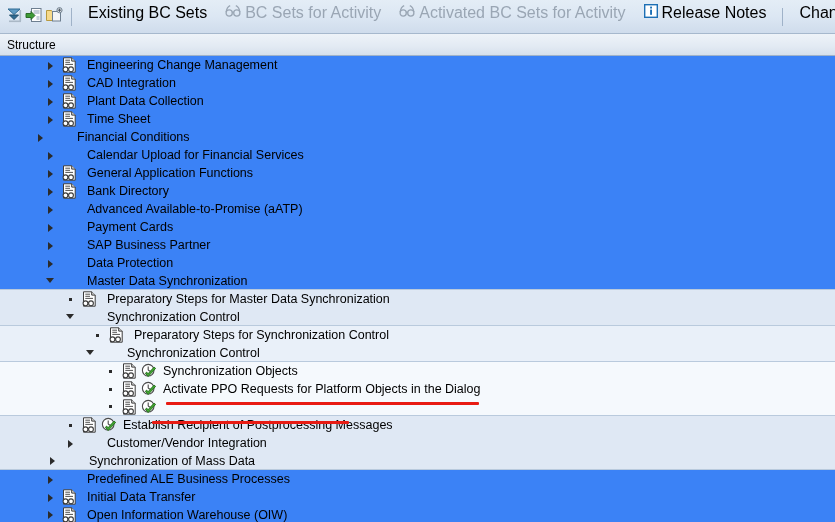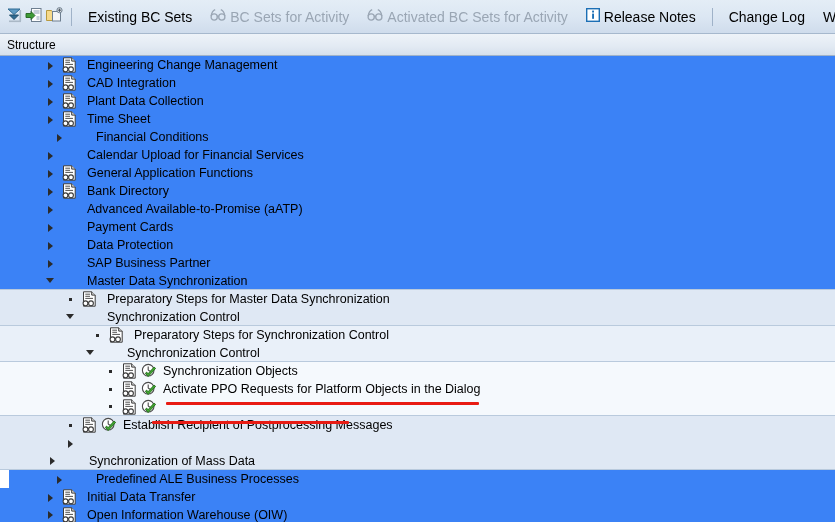--- a/index.html
+++ b/index.html
@@ -27,24 +27,24 @@
     display: flex; align-items: center; justify-content: center;
     margin: 0 1px;
   }
   .tb-sep {
     width: 1px; height: 18px;
     background: #9fb2c8;
     margin: 0 7px;
     flex: 0 0 auto;
   }
   .tb-item {
-    display: flex; align-items: center;
+    display: flex; 
     height: 26px;
     padding: 0 9px;
-    font-size: 14px;
+    font-size: 16px;
     color: #000000;
   }
   .tb-item.disabled { color: #9aa6b4; }
   .tb-item .tb-label { margin-left: 4px; }
   .tb-item .tb-label.nogap { margin-left: 0; }
 
   
   #structure-header {
     height: 22px;
     width: 835px;
@@ -285,21 +285,21 @@
           <line x1="3.3" y1="5.3" x2="8" y2="5.3" stroke="#3c3c3c" stroke-width="0.9"></line>
           <line x1="3.3" y1="7.4" x2="11" y2="7.4" stroke="#3c3c3c" stroke-width="0.9"></line>
           <circle cx="3.5" cy="12.3" r="2.4" fill="#ffffff" stroke="#3c3c3c" stroke-width="1.1"></circle>
           <circle cx="9" cy="12.3" r="2.4" fill="#ffffff" stroke="#3c3c3c" stroke-width="1.1"></circle>
           <line x1="5.9" y1="11.9" x2="6.6" y2="11.9" stroke="#3c3c3c" stroke-width="1.1"></line>
         </svg></span>
       <span style="display:inline-block;width:4px"></span>
       <span style="display:inline-block;width:6px"></span>
       <span class="row-label">Time Sheet</span>
     </div>
-    <div class="row lvl0 nb" style="padding-left: 54px;">
+    <div class="row lvl0 nb" style="padding-left: 35px;">
       <span class="twisty collapsed"></span>
       <span style="display:inline-block;width:6px"></span>
       <span class="icon-slot"></span>
       <span style="display:inline-block;width:4px"></span>
       <span style="display:inline-block;width:6px"></span>
       <span class="row-label">Financial Conditions</span>
     </div>
     <div class="row lvl0 nb" style="padding-left: 45px;">
       <span class="twisty collapsed"></span>
       <span style="display:inline-block;width:6px"></span>
@@ -357,29 +357,29 @@
       <span style="display:inline-block;width:4px"></span>
       <span style="display:inline-block;width:6px"></span>
       <span class="row-label">Payment Cards</span>
     </div>
     <div class="row lvl0 nb" style="padding-left: 45px;">
       <span class="twisty collapsed"></span>
       <span style="display:inline-block;width:6px"></span>
       <span class="icon-slot"></span>
       <span style="display:inline-block;width:4px"></span>
       <span style="display:inline-block;width:6px"></span>
+      <span class="row-label">SAP Business Partner</span>
+    </div>
+    <div class="row lvl0 nb" style="padding-left: 45px;">
+      <span class="twisty collapsed"></span>
+      <span style="display:inline-block;width:6px"></span>
+      <span class="icon-slot"></span>
+      <span style="display:inline-block;width:4px"></span>
+      <span style="display:inline-block;width:6px"></span>
       <span class="row-label">Data Protection</span>
-    </div>
-    <div class="row lvl0 nb" style="padding-left: 45px;">
-      <span class="twisty collapsed"></span>
-      <span style="display:inline-block;width:6px"></span>
-      <span class="icon-slot"></span>
-      <span style="display:inline-block;width:4px"></span>
-      <span style="display:inline-block;width:6px"></span>
-      <span class="row-label">SAP Business Partner</span>
     </div>
     <div class="row lvl0" style="padding-left: 45px;">
       <span class="twisty expanded"></span>
       <span style="display:inline-block;width:6px"></span>
       <span class="icon-slot"></span>
       <span style="display:inline-block;width:4px"></span>
       <span style="display:inline-block;width:6px"></span>
       <span class="row-label">Master Data Synchronization</span>
     </div>
     <div class="row lvl1 nb" style="padding-left: 65px;">
@@ -522,30 +522,31 @@
         </svg></span>
       <span style="display:inline-block;width:6px"></span>
       <span class="row-label">Establish Recipient of Postprocessing Messages</span>
     </div>
     <div class="row lvl1 nb" style="padding-left: 65px;">
       <span class="twisty collapsed"></span>
       <span style="display:inline-block;width:6px"></span>
       <span class="icon-slot"></span>
       <span style="display:inline-block;width:4px"></span>
       <span style="display:inline-block;width:6px"></span>
+      <span class="row-label">Customer/Vendor Integration</span>
     </div>
     <div class="row lvl1" style="padding-left: 47px;">
       <span class="twisty collapsed"></span>
       <span style="display:inline-block;width:6px"></span>
       <span class="icon-slot"></span>
       <span style="display:inline-block;width:4px"></span>
       <span style="display:inline-block;width:6px"></span>
       <span class="row-label">Synchronization of Mass Data</span>
     </div>
-    <div class="row lvl0 nb" style="padding-left: 45px; margin-left: 9px;">
+    <div class="row lvl0 nb" style="padding-left: 45px;">
       <span class="twisty collapsed"></span>
       <span style="display:inline-block;width:6px"></span>
       <span class="icon-slot"></span>
       <span style="display:inline-block;width:4px"></span>
       <span style="display:inline-block;width:6px"></span>
       <span class="row-label">Predefined ALE Business Processes</span>
     </div>
     <div class="row lvl0 nb" style="padding-left: 45px;">
       <span class="twisty collapsed"></span>
       <span style="display:inline-block;width:6px"></span>

